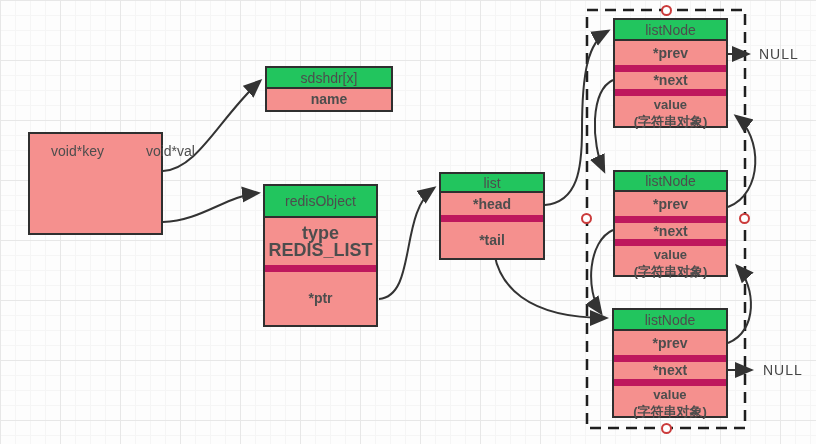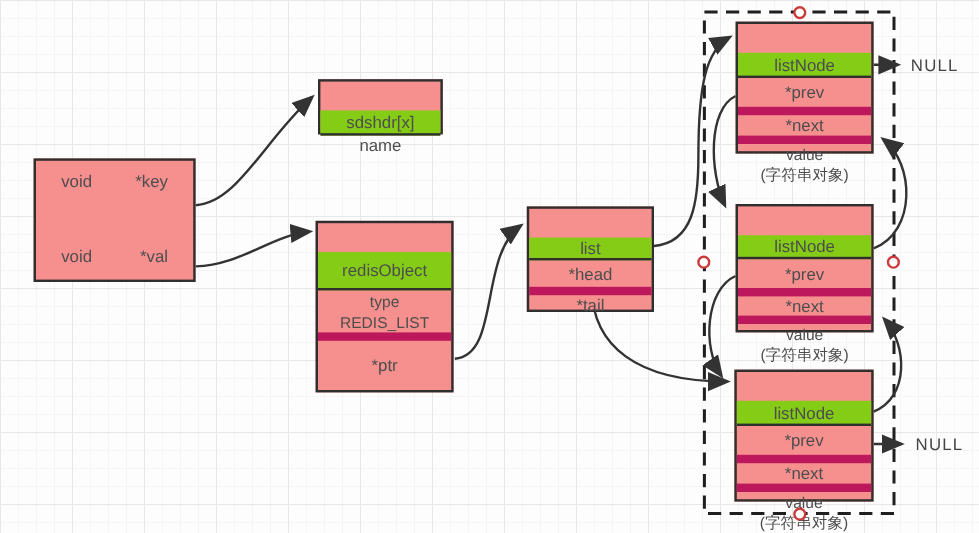--- a/index.html
+++ b/index.html
@@ -20,32 +20,32 @@
     background-size:60px 60px,60px 60px,15px 15px,15px 15px;
   }
   svg.layer{position:absolute;left:0;top:0;z-index:1;}
   .box{
     position:absolute;z-index:2;box-sizing:border-box;
     border:2px solid #2f2f2f;background:#f5908e;
     display:flex;flex-direction:column;
     color:#4d4d4d;font-size:14px;
   }
   .box-title{
-    background:#84cc16;border-bottom:2px solid #2f2f2f;
+    background:#22c55e;border-bottom:2px solid #2f2f2f;
     display:flex;align-items:center;justify-content:center;
-    flex:0 0 auto;box-sizing:border-box;margin-top:24px;
+    flex:0 0 auto;box-sizing:border-box;
   }
   .cell{
     display:flex;align-items:center;justify-content:center;
     text-align:center;white-space:pre-line;line-height:17px;
-    flex:0 0 auto;box-sizing:border-box;
+    flex:0 0 auto;box-sizing:border-box;font-weight:bold;
   }
   .cell.grow{flex:1 1 auto;}
   .cell + .cell{border-top:7px solid #be185d;}
-  .kv-body{flex:1 1 auto;display:flex;flex-direction:column;justify-content:space-between;padding:9px 0 12px 0;}
+  .kv-body{flex:1 1 auto;display:flex;flex-direction:row;justify-content:space-between;padding:9px 0 12px 0;}
   .kv-row{display:flex;justify-content:space-between;padding:0 21px;}
   .null-label{position:absolute;z-index:3;color:#454545;font-size:14px;letter-spacing:1px;}
   .handle{
     position:absolute;z-index:4;width:7px;height:7px;border-radius:50%;
     background:#fff;border:2px solid #cb3b3b;
   }
 </style>
 </head>
 <body>
 
@@ -81,28 +81,28 @@
         <span>void</span>
         <span>*key</span>
       </div>
       <div class="kv-row">
         <span>void</span>
         <span>*val</span>
       </div>
     </div>
   </div>
 
-  <div class="box" style="left:265px;top:66px;width:104px;height:46px;">
+  <div class="box" style="left:265px;top:66px;width:128px;height:46px;">
     <div class="box-title" style="height:21px;">sdshdr[x]</div>
     <div class="cell grow">name</div>
   </div>
 
   <div class="box" style="left:263px;top:184px;width:115px;height:143px;">
     <div class="box-title" style="height:32px;">redisObject</div>
-    <div class="cell" style="height:35px;font-size:13px;">type
+    <div class="cell" style="height:47px;font-size:18px;">type
 REDIS_LIST</div>
     <div class="cell grow">*ptr</div>
   </div>
 
   <div class="box" style="left:439px;top:172px;width:106px;height:88px;">
     <div class="box-title" style="height:19px;">list</div>
     <div class="cell" style="height:22px;">*head</div>
     <div class="cell grow">*tail</div>
   </div>
 

